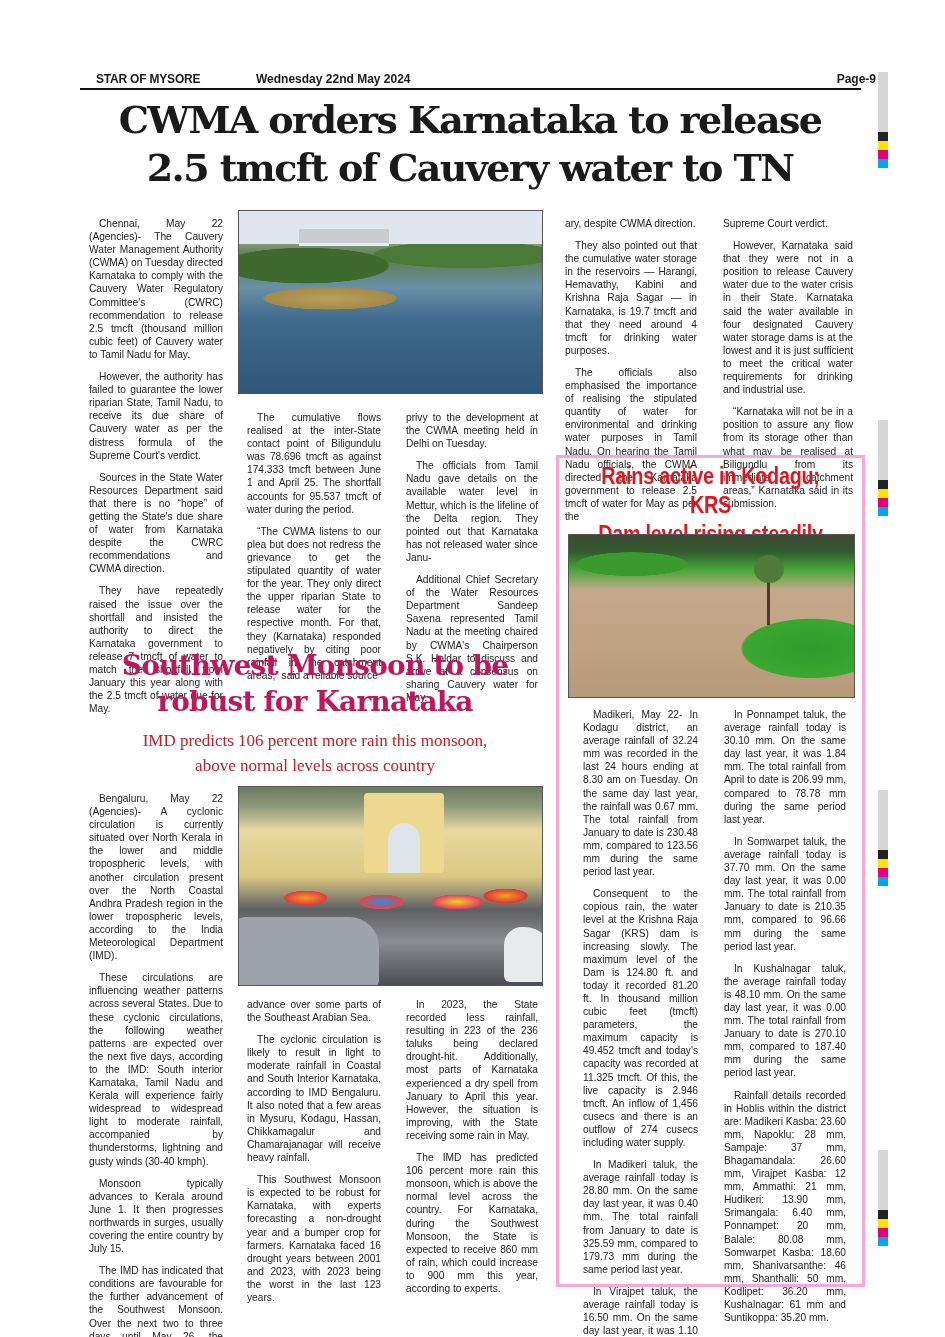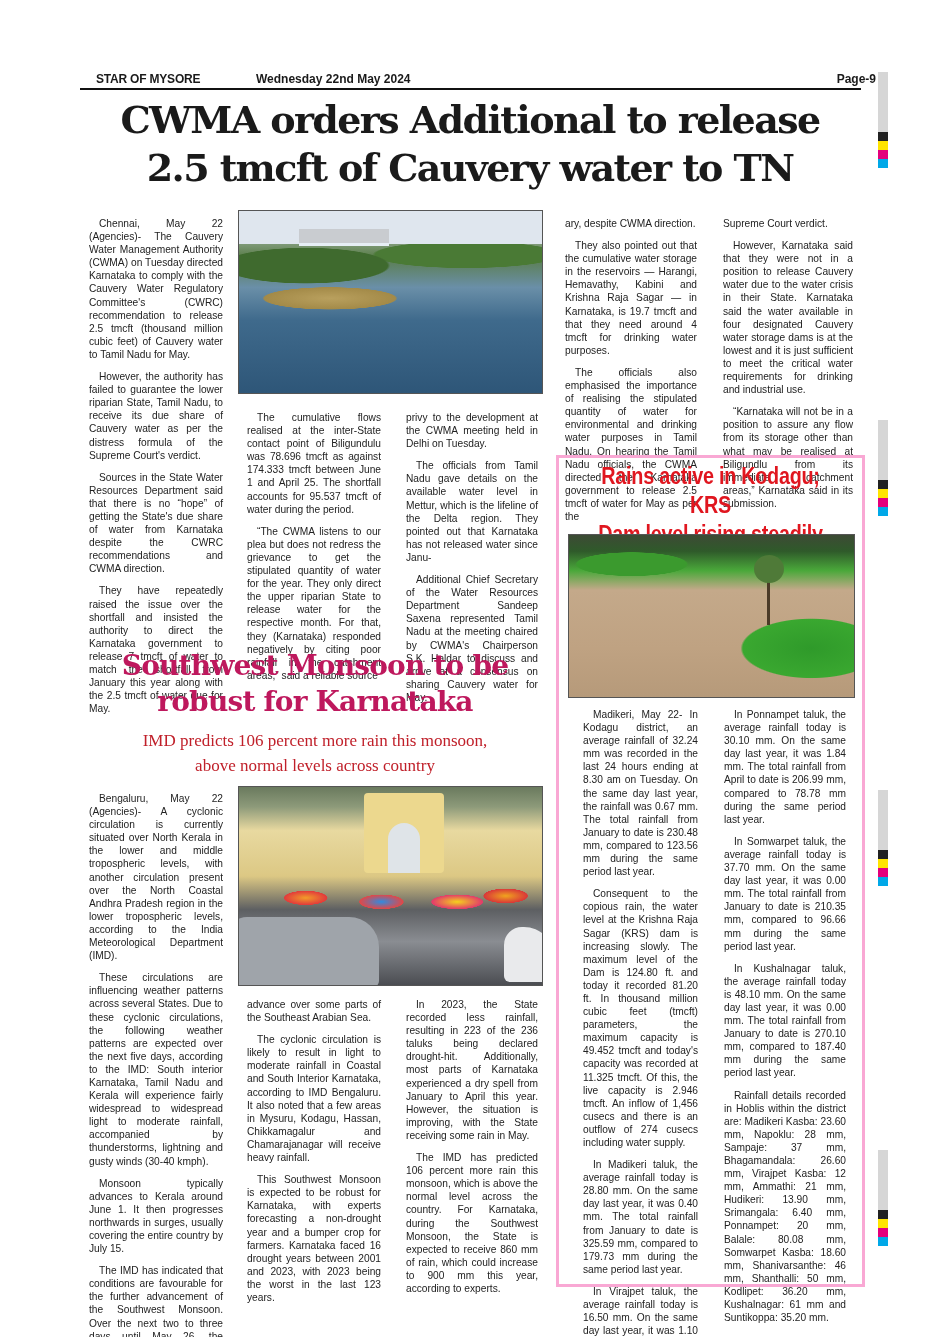--- a/index.html
+++ b/index.html
@@ -62,21 +62,21 @@
 <body>
 
 <div class="masthead">
   <span class="paper">STAR OF MYSORE</span>
   <span class="date">Wednesday 22nd May 2024</span>
   <span class="page">Page-9</span>
 </div>
 <div class="rule"></div>
 
 <div class="h1">
-  <div>CWMA orders Additional to release</div>
+  <div>CWMA orders Karnataka to release</div>
   <div>2.5 tmcft of Cauvery water to TN</div>
 </div>
 
 <div class="col" style="left:80px; top:208px; width:152px;">
   <p>Chennai, May 22 (Agencies)- The Cauvery Water Management Authority (CWMA) on Tuesday directed Karnataka to comply with the Cauvery Water Regulatory Committee's (CWRC) recommendation to release 2.5 tmcft (thousand million cubic feet) of Cauvery water to Tamil Nadu for May.</p>
   <p>However, the authority has failed to guarantee the lower riparian State, Tamil Nadu, to receive its due share of Cauvery water as per the distress formula of the Supreme Court's verdict.</p>
   <p>Sources in the State Water Resources Department said that there is no “hope” of getting the State's due share of water from Karnataka despite the CWRC recommendations and CWMA direction.</p>
   <p>They have repeatedly raised the issue over the shortfall and insisted the authority to direct the Karnataka government to release 7 tmcft of water to match the shortfall from January this year along with the 2.5 tmcft of water due for May.</p>
 </div>
 

